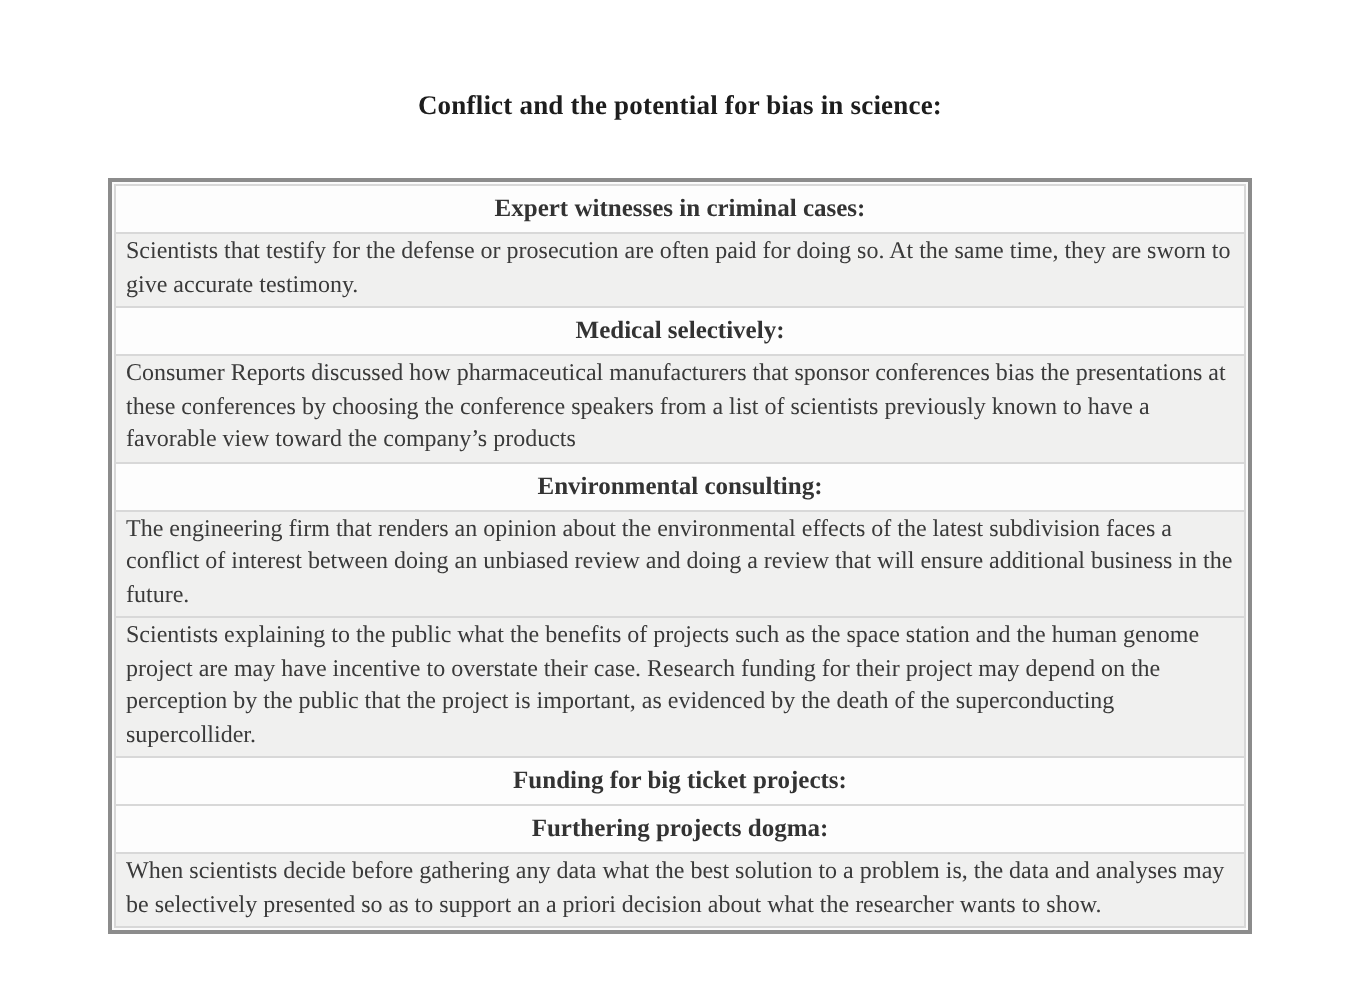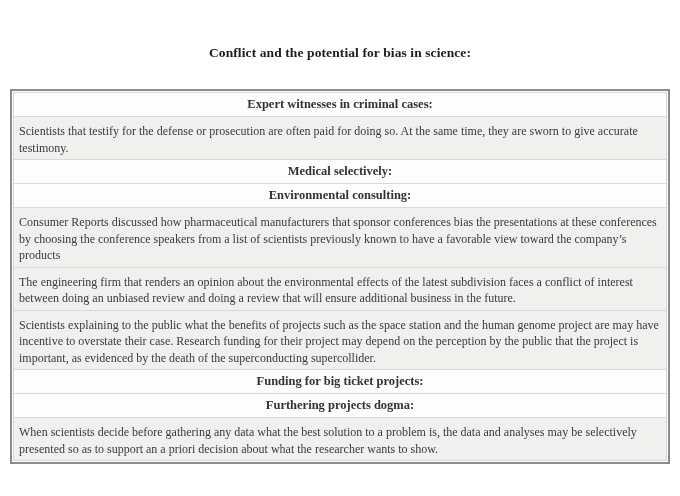--- a/index.html
+++ b/index.html
@@ -14,21 +14,21 @@
   }
   .doc-title {
     padding-top: 45px;
     text-align: center;
     font-size: 13.5px;
     font-weight: bold;
     color: #1d1d1d;
     letter-spacing: 0.1px;
   }
   .table-frame {
-    width: 660px;
+    width: 572px;
     margin: 28px auto 4px auto;
     border: 2px solid #8c8c8c;
     background: #fbfbfb;
     padding: 1px;
   }
   .t-row {
     border: 1px solid #d8d8d8;
     color: #3a3a3a;
   }
   .t-row + .t-row { margin-top: -1px; }
@@ -37,40 +37,40 @@
     text-align: center;
     font-weight: bold;
     font-size: 12.5px;
     padding: 4px 2px 4px 2px;
     color: #333333;
   }
   .t-row.body {
     background: #f0f0ef;
     font-size: 12px;
     line-height: 16.5px;
-    padding: 6px 5px 3px 5px;
+    padding: 0 5px 3px 5px;
     text-align: left;
   }
 </style>
 </head>
 <body>
 
 <div class="page">
 
   <div class="doc-title">Conflict and the potential for bias in science:</div>
 
   <div class="table-frame">
 
     <div class="t-row header">Expert witnesses in criminal cases:</div>
     <div class="t-row body">Scientists that testify for the defense or prosecution are often paid for doing so. At the same time, they are sworn to give accurate testimony.</div>
 
     <div class="t-row header">Medical selectively:</div>
+    <div class="t-row body">Consumer Reports discussed how pharmaceutical manufacturers that sponsor conferences bias the presentations at these conferences by choosing the conference speakers from a list of scientists previously known to have a favorable view toward the company’s products</div>
+
     <div class="t-row header">Environmental consulting:</div>
-
-    <div class="t-row body">Consumer Reports discussed how pharmaceutical manufacturers that sponsor conferences bias the presentations at these conferences by choosing the conference speakers from a list of scientists previously known to have a favorable view toward the company’s products</div>
     <div class="t-row body">The engineering firm that renders an opinion about the environmental effects of the latest subdivision faces a conflict of interest between doing an unbiased review and doing a review that will ensure additional business in the future.</div>
 
     <div class="t-row body">Scientists explaining to the public what the benefits of projects such as the space station and the human genome project are may have incentive to overstate their case. Research funding for their project may depend on the perception by the public that the project is important, as evidenced by the death of the superconducting supercollider.</div>
     <div class="t-row header">Funding for big ticket projects:</div>
 
     <div class="t-row header">Furthering projects dogma:</div>
     <div class="t-row body">When scientists decide before gathering any data what the best solution to a problem is, the data and analyses may be selectively presented so as to support an a priori decision about what the researcher wants to show.</div>
 
   </div>
 

